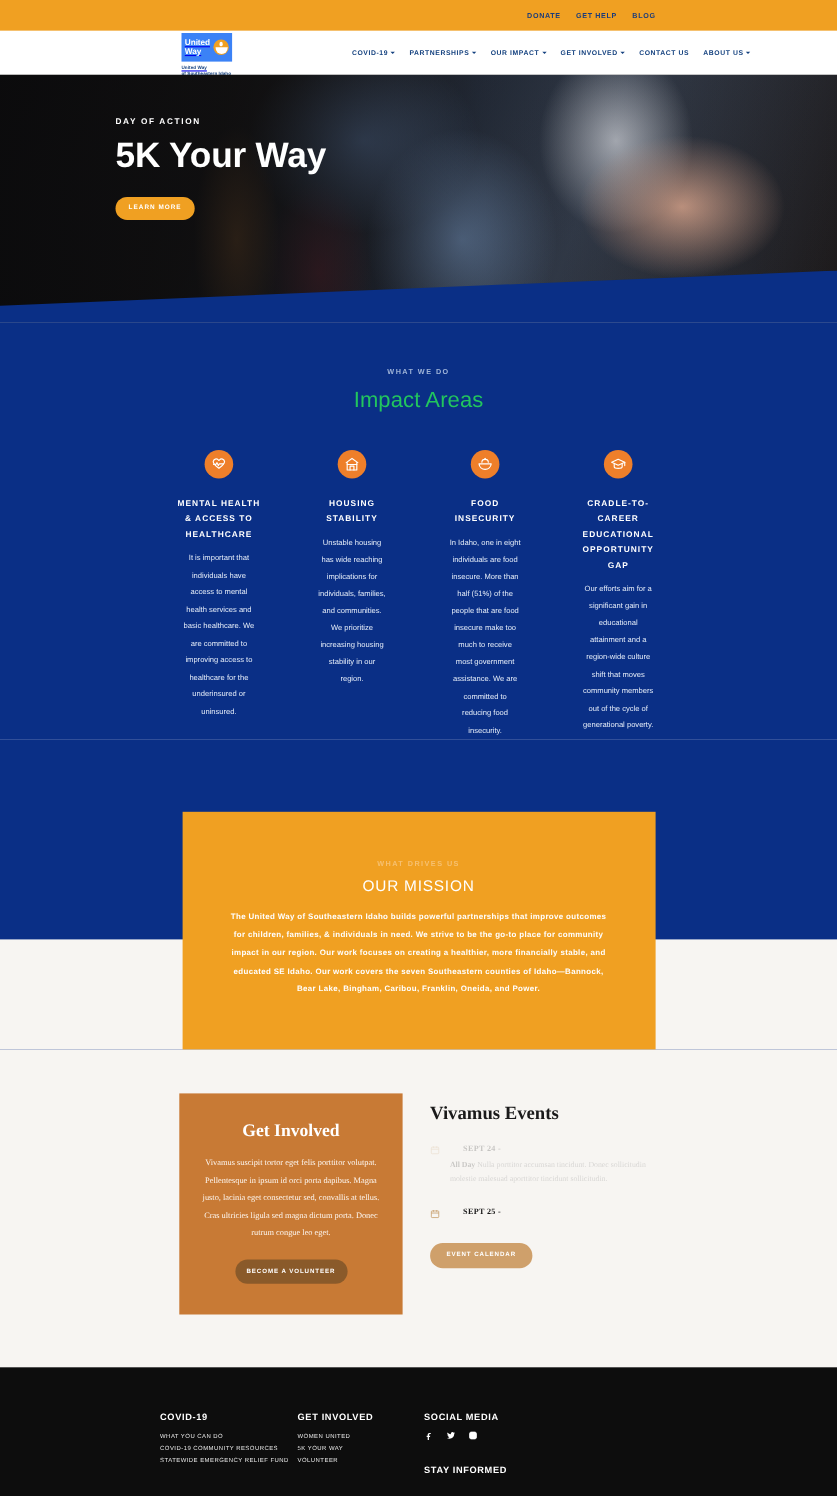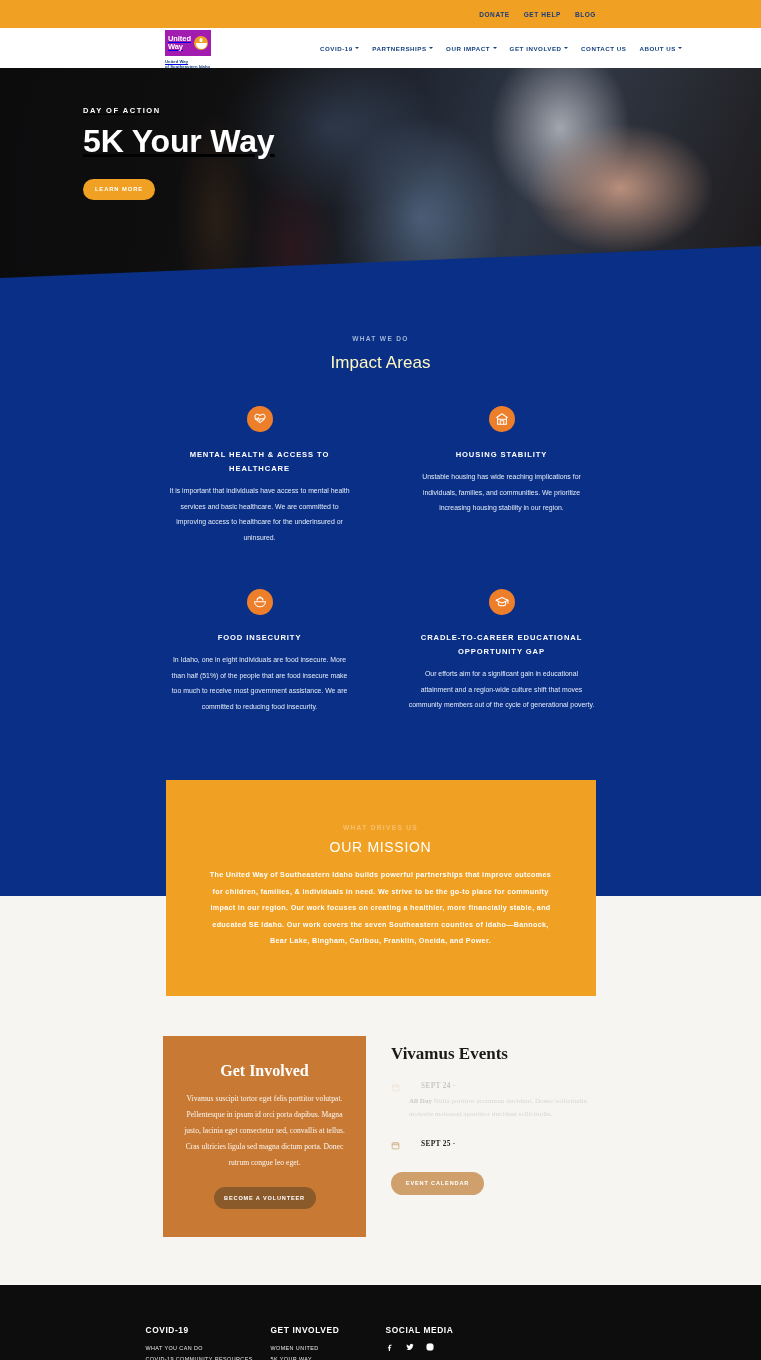--- a/index.html
+++ b/index.html
@@ -42,21 +42,21 @@
   }
   .logo-wrap {
     display:flex;
     flex-direction:column;
     position:absolute;
     left:165px;
     top:2px;
   }
   .logo-box {
     width:46px; height:26px;
-    background:#a21caf;
+    background:#3b82f6;
     display:flex;
     align-items:center;
     padding:2px 3px;
     gap:2px;
   }
   .logo-text {
     color:#fff;
     font-size:7.5px;
     font-weight:bold;
     line-height:8.5px;
@@ -141,23 +141,22 @@
       radial-gradient(ellipse 70px 120px at 290px 180px, rgba(104,40,52,.7), rgba(80,30,40,0) 70%),
       radial-gradient(ellipse 200px 160px at 90px 120px, rgba(26,24,22,1), rgba(20,18,17,.5) 80%),
       linear-gradient(110deg,#16140f 0%, #241f1a 26%, #3b4f6e 52%, #5e7496 68%, #262021 100%);
   }
   .hero-scrim {
     position:absolute; inset:0;
     background:linear-gradient(90deg, rgba(10,10,12,.88) 0%, rgba(12,12,14,.72) 30%, rgba(15,15,18,.25) 58%, rgba(15,15,18,.08) 100%);
   }
   .hero-inner {
     position:relative;
-    padding:38px 0 0 83px;
+    padding:38px 0 0 105px;
     z-index:3;
-    text-decoration:underline;
   }
   .hero-eyebrow {
     color:#ffffff;
     font-size:7.5px;
     font-weight:bold;
     letter-spacing:.2em;
     text-transform:uppercase;
   }
   .hero-title {
     color:#ffffff;
@@ -209,31 +208,31 @@
   .sec-eyebrow {
     text-align:center;
     color:#9fb4d8;
     font-size:6.6px;
     font-weight:bold;
     letter-spacing:.2em;
     text-transform:uppercase;
   }
   .sec-title {
     text-align:center;
-    color:#fef9c3;
-    font-size:17px;
+    color:#22c55e;
+    font-size:20px;
     font-weight:400;
     margin-top:11px;
     letter-spacing:.005em;
   }
   .impact-grid {
     margin:33px auto 0;
     width:440px;
     display:grid;
-    grid-template-columns:1fr 1fr;
+    grid-template-columns:1fr 1fr 1fr 1fr;
     column-gap:42px;
     row-gap:26px;
     gap:44px;
   }
   .impact-card { text-align:center; }
   .ic-circle {
     width:26px; height:26px;
     border-radius:50%;
     background:#ee7f2a;
     margin:0 auto 16px;

